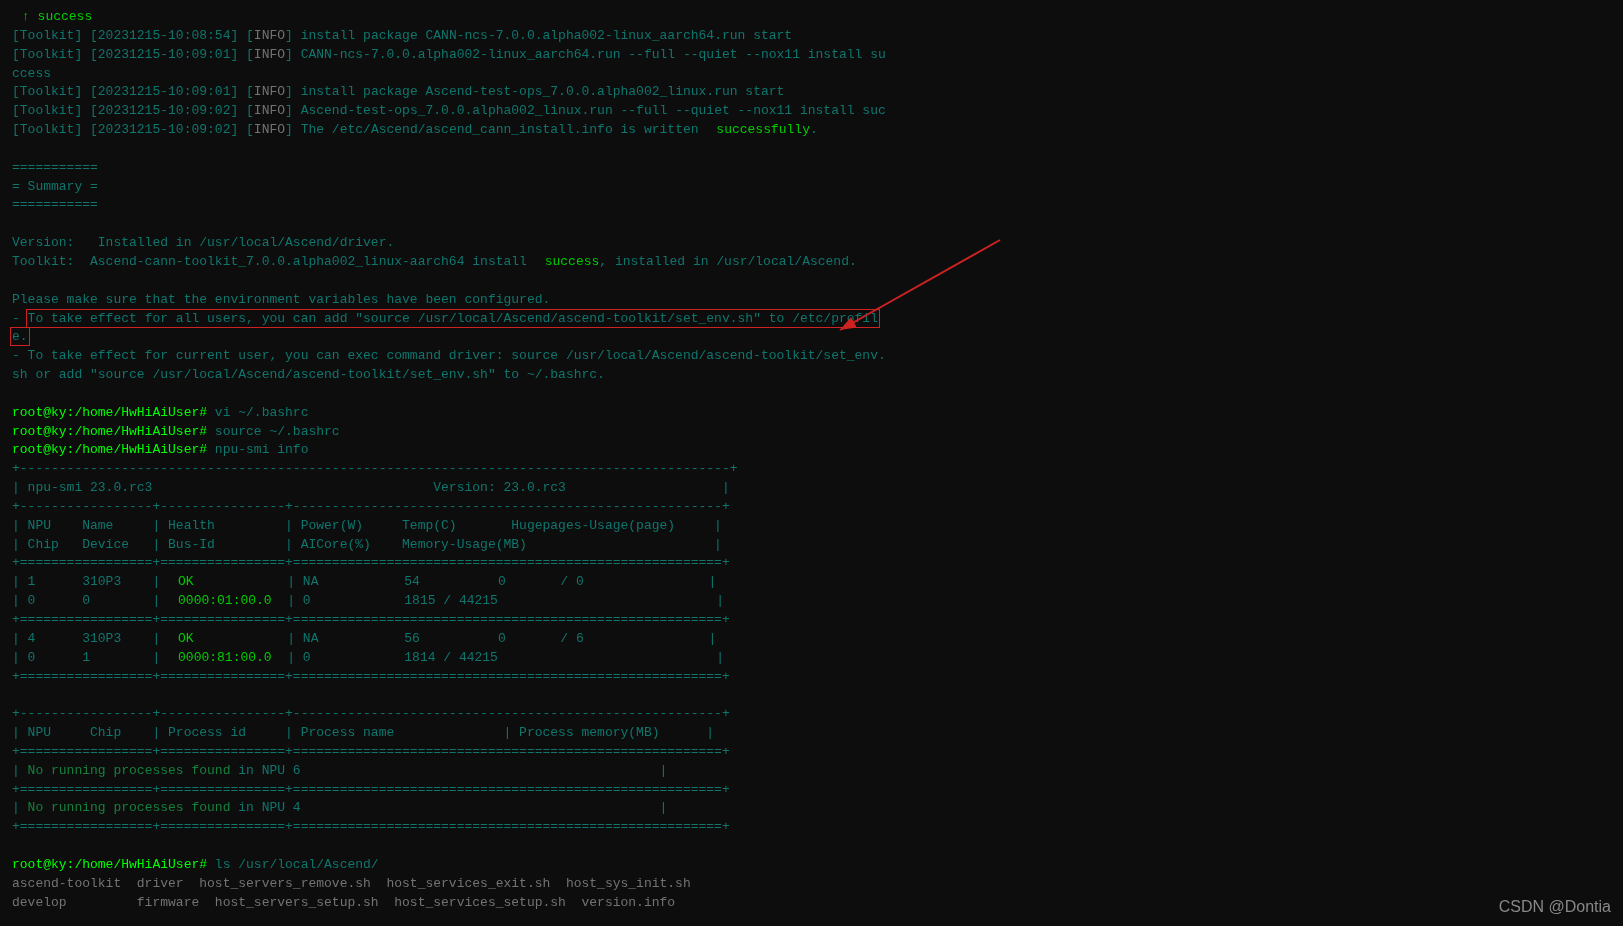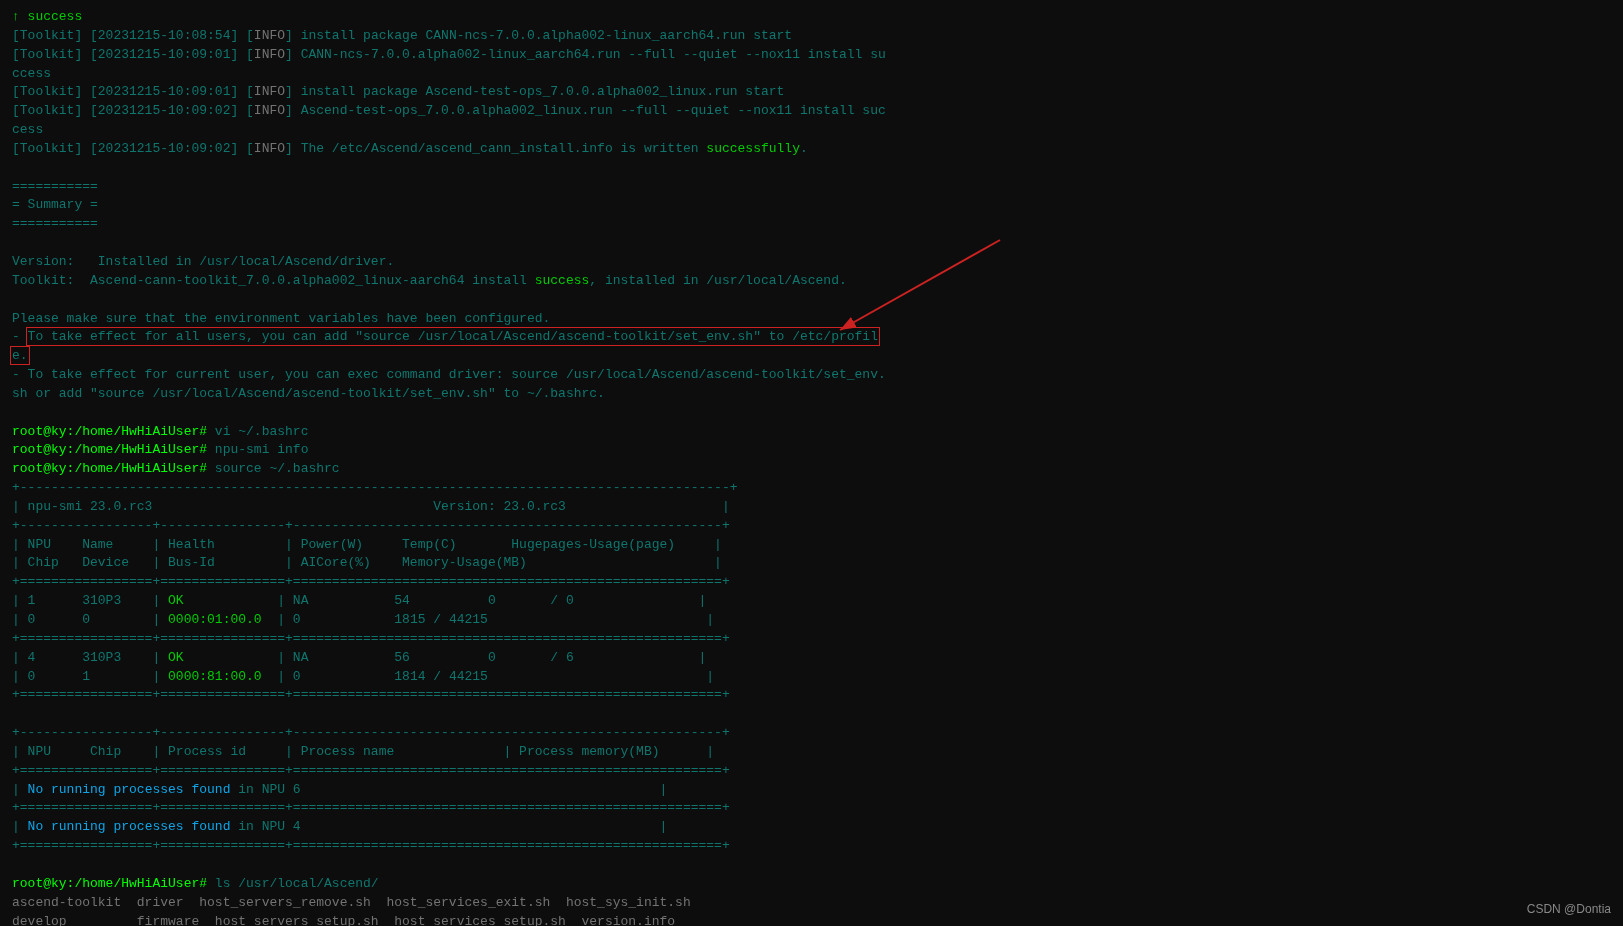--- a/index.html
+++ b/index.html
@@ -11,77 +11,76 @@
       line-height: 1.45;
       width: 1623px;
       min-height: 926px;
       position: relative;
       overflow-x: hidden;
     }
     .terminal {
       padding: 8px 12px;
       width: 100%;
     }
-    .green { color: #00cc00; }
+    .green { color: #00cc00; margin-left: 10px; }
     .cyan { color: #737373; }
     .white { color: #0f766e; }
-    .red { color: #0ea5e9; }
+    .red { color: #15803d; }
     .bright-green { color: #00ff00; margin-top: 22px; }
     .line { display: block; white-space: pre; }
     
     .arrow-container {
       position: absolute;
       top: 230px;
       left: 820px;
       width: 200px;
       height: 120px;
       pointer-events: none;
     }
     .arrow-svg {
       width: 200px;
       height: 120px;
     }
     .watermark {
       position: fixed;
       bottom: 8px;
       right: 12px;
       color: #888;
-      font-size: 12px;
+      font-size: 16px;
       font-family: Arial, sans-serif;
     }
   </style>
 </head>
 <body>
 
 <div class="terminal">
   <span class="line green">↑ success</span>
   <span class="line"><span class="white">[Toolkit] [20231215-10:08:54] [</span><span class="cyan">INFO</span><span class="white">] install package CANN-ncs-7.0.0.alpha002-linux_aarch64.run start</span></span>
   <span class="line"><span class="white">[Toolkit] [20231215-10:09:01] [</span><span class="cyan">INFO</span><span class="white">] CANN-ncs-7.0.0.alpha002-linux_aarch64.run --full --quiet --nox11 install su</span></span>
   <span class="line white">ccess</span>
   <span class="line"><span class="white">[Toolkit] [20231215-10:09:01] [</span><span class="cyan">INFO</span><span class="white">] install package Ascend-test-ops_7.0.0.alpha002_linux.run start</span></span>
   <span class="line"><span class="white">[Toolkit] [20231215-10:09:02] [</span><span class="cyan">INFO</span><span class="white">] Ascend-test-ops_7.0.0.alpha002_linux.run --full --quiet --nox11 install suc</span></span>
-  <span class="line white">cess</span>
   <span class="line"><span class="white">[Toolkit] [20231215-10:09:02] [</span><span class="cyan">INFO</span><span class="white">] The /etc/Ascend/ascend_cann_install.info is written </span><span class="green">successfully</span><span class="white">.</span></span>
   <span class="line">&nbsp;</span>
   <span class="line white">===========</span>
   <span class="line white">= Summary =</span>
   <span class="line white">===========</span>
   <span class="line">&nbsp;</span>
   <span class="line white">Version:   Installed in /usr/local/Ascend/driver.</span>
   <span class="line"><span class="white">Toolkit:  Ascend-cann-toolkit_7.0.0.alpha002_linux-aarch64 install </span><span class="green">success</span><span class="white">, installed in /usr/local/Ascend.</span></span>
   <span class="line">&nbsp;</span>
   <span class="line white">Please make sure that the environment variables have been configured.</span>
   <span class="line"><span class="white">- </span><span style="outline: 1.5px solid #cc2222; outline-offset: 1px;"><span class="white">To take effect for all users, you can add "source /usr/local/Ascend/ascend-toolkit/set_env.sh" to /etc/profil</span></span></span>
   <span class="line"><span style="outline: 1.5px solid #cc2222; outline-offset: 1px;"><span class="white">e.</span></span></span>
   <span class="line white">- To take effect for current user, you can exec command driver: source /usr/local/Ascend/ascend-toolkit/set_env.</span>
   <span class="line white">sh or add "source /usr/local/Ascend/ascend-toolkit/set_env.sh" to ~/.bashrc.</span>
   <span class="line">&nbsp;</span>
   <span class="line"><span class="bright-green">root@ky:/home/HwHiAiUser#</span><span class="white"> vi ~/.bashrc</span></span>
+  <span class="line"><span class="bright-green">root@ky:/home/HwHiAiUser#</span><span class="white"> source ~/.bashrc</span></span>
   <span class="line"><span class="bright-green">root@ky:/home/HwHiAiUser#</span><span class="white"> npu-smi info</span></span>
-  <span class="line"><span class="bright-green">root@ky:/home/HwHiAiUser#</span><span class="white"> source ~/.bashrc</span></span>
   <span class="line white">+-------------------------------------------------------------------------------------------+</span>
   <span class="line white">| npu-smi 23.0.rc3                                    Version: 23.0.rc3                    |</span>
   <span class="line white">+-----------------+----------------+-------------------------------------------------------+</span>
   <span class="line white">| NPU    Name     | Health         | Power(W)     Temp(C)       Hugepages-Usage(page)     |</span>
   <span class="line white">| Chip   Device   | Bus-Id         | AICore(%)    Memory-Usage(MB)                        |</span>
   <span class="line white">+=================+================+=======================================================+</span>
   <span class="line"><span class="white">| 1      310P3    | </span><span class="green">OK</span><span class="white">            | NA           54          0       / 0                |</span></span>
   <span class="line"><span class="white">| 0      0        | </span><span class="green">0000:01:00.0</span><span class="white">  | 0            1815 / 44215                            |</span></span>
   <span class="line white">+=================+================+=======================================================+</span>
   <span class="line"><span class="white">| 4      310P3    | </span><span class="green">OK</span><span class="white">            | NA           56          0       / 6                |</span></span>

